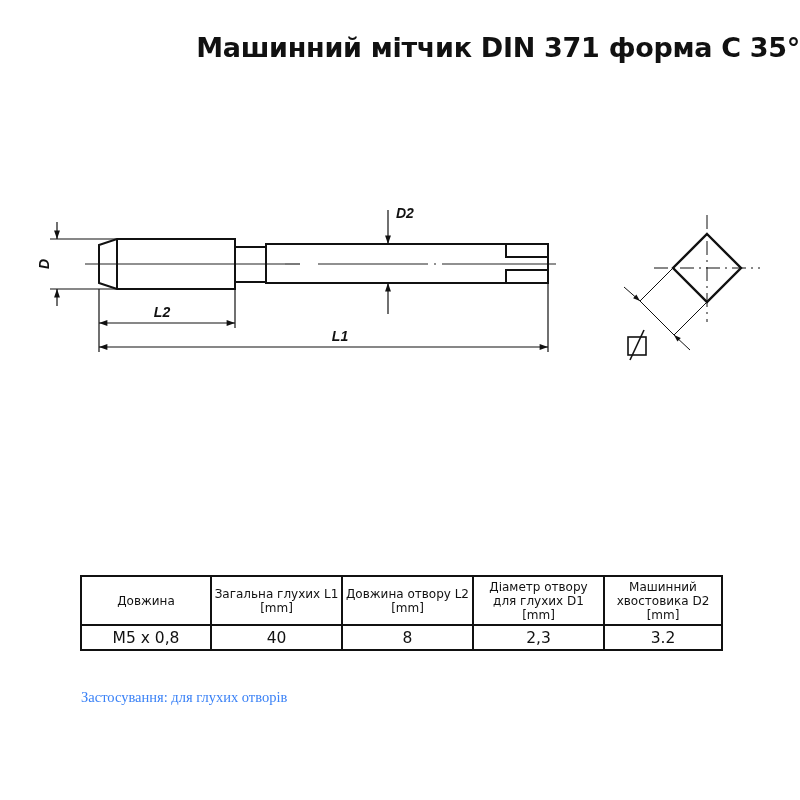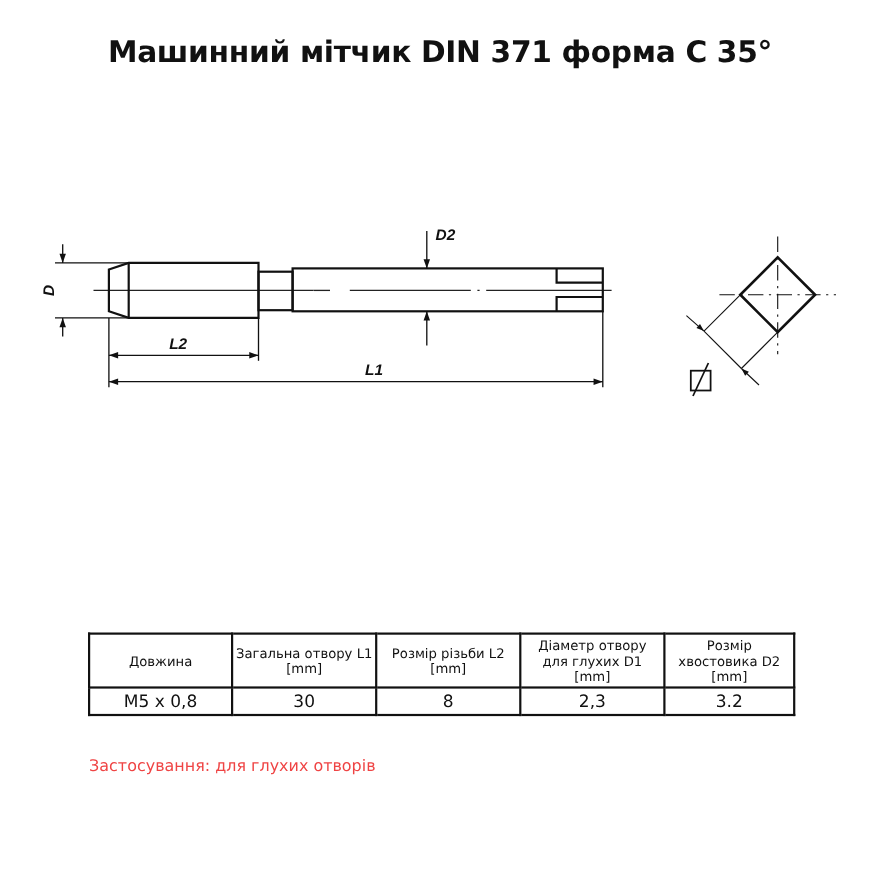--- a/index.html
+++ b/index.html
@@ -1,29 +1,29 @@
 <!DOCTYPE html>
 <html><head>
 <meta charset="utf-8">
 <style>
   html, body { margin: 0; padding: 0; background: #ffffff; }
   body { width: 800px; height: 800px; position: relative; overflow: hidden;
          font-family: "DejaVu Sans", "Liberation Sans", sans-serif; color: #111; }
-  .title { position: absolute; left: 0; top: 32px; width: 800px; text-align: center;
+  .title { position: absolute; left: 0; top: 32px; width: 800px; text-align: right;
            font-size: 27px; font-weight: bold; letter-spacing: -0.3px; color: #111; }
   svg.drawing { position: absolute; left: 0; top: 0; }
   .dimtxt { font-family: "Liberation Sans", sans-serif; font-style: italic; font-weight: bold;
             font-size: 14px; fill: #111; }
   table.spec { position: absolute; left: 80px; top: 575px; width: 641px;
                border-collapse: collapse; table-layout: fixed; }
   table.spec td { border: 2px solid #111; text-align: center; vertical-align: middle;
                   padding: 0 2px; color: #111; }
   table.spec tr.head td { height: 47px; font-size: 12px; line-height: 14px; }
   table.spec tr.row td { height: 23px; font-size: 15.5px; }
-  .note { position: absolute; left: 81px; top: 689px; font-size: 14.5px; color: #ef4444; }
+  .note { position: absolute; left: 81px; top: 689px; font-size: 14.5px; color: #3b82f6; font-family: Liberation Serif, serif; }
 </style>
 </head>
 <body>
 
 <div class="title">Машинний мітчик DIN 371 форма С 35°</div>
 
 <svg class="drawing" width="800" height="560" viewBox="0 0 800 560" xmlns="http://www.w3.org/2000/svg">
   <defs>
     <marker id="arr" viewBox="0 0 10 10" refX="10" refY="5" markerWidth="9" markerHeight="7" orient="auto-start-reverse">
       <path d="M0,1.5 L10,5 L0,8.5 z" fill="#111"></path>
@@ -97,28 +97,28 @@
   <colgroup>
     <col style="width:130px">
       <col style="width:131px">
       <col style="width:131px">
       <col style="width:131px">
       <col style="width:118px">
   </colgroup>
   <tbody>
       <tr class="head">
     <td>Довжина</td>
-    <td>Загальна отвору L1 [mm]</td>
-    <td>Розмір різьби L2 [mm]</td>
+    <td>Загальна глухих L1 [mm]</td>
+    <td>Довжина отвору L2 [mm]</td>
     <td>Діаметр отвору для глухих D1 [mm]</td>
-    <td>Розмір хвостовика D2 [mm]</td>
+    <td>Машинний хвостовика D2 [mm]</td>
   </tr>
   <tr class="row">
     <td>M5 x 0,8</td>
-    <td>30</td>
+    <td>40</td>
     <td>8</td>
     <td>2,3</td>
     <td>3.2</td>
   </tr>
 </tbody>
   </table>
 
 <div class="note">Застосування: для глухих отворів</div>
 
 </body></html>

